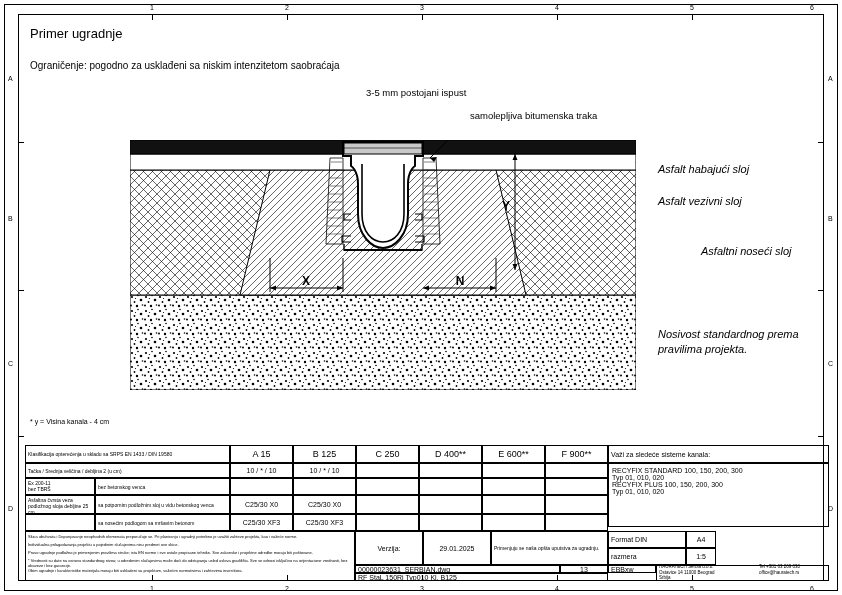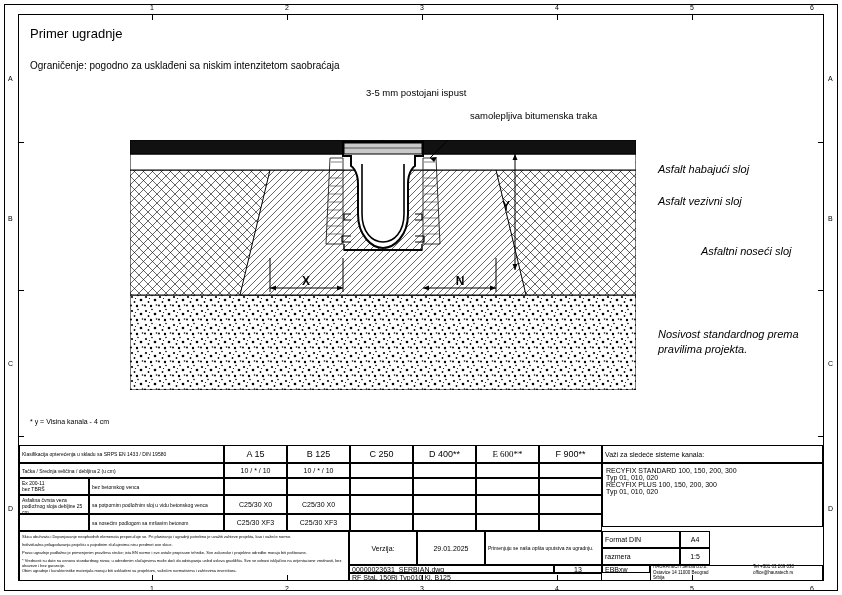--- a/index.html
+++ b/index.html
@@ -19,21 +19,21 @@
   .t3{position:absolute;left:30px;top:60px;font-size:10px;}
 
   
   #sec{position:absolute;left:130px;top:140px;width:506px;height:250px;}
   .lbl{position:absolute;font-size:9.5px;white-space:nowrap;}
 
   
   .callout{position:absolute;font-size:11px;white-space:nowrap;font-style:italic;}
 
   
-  #tbl{position:absolute;left:19px;top:445px;width:804px;height:136px;font-size:5px;}
+  #tbl{position:absolute;left:25px;top:445px;width:804px;height:136px;font-size:5px;}
   #tbl .cell{position:absolute;box-sizing:border-box;border:1px solid #000;overflow:hidden;}
   #tbl .c{display:flex;align-items:center;justify-content:center;text-align:center;}
   #tbl .l{display:flex;align-items:center;padding-left:2px;}
   .big{font-size:9px;}
   .med{font-size:7px;}
   .sm{font-size:5px;line-height:6px;}
   .tiny{font-size:4px;line-height:5px;}
   .hauraton-sub{font-size:4.5px;line-height:5.5px;}
   .footnote{position:absolute;left:30px;top:418px;font-size:7px;}
 </style>
@@ -211,21 +211,21 @@
 
   <div class="footnote">* y = Visina kanala - 4 cm</div>
 
   <div id="tbl">
 
     <div class="cell l" style="left:0;top:0;width:205px;height:18px;">Klasifikacija opterećenja u skladu sa SRPS EN 1433 / DIN 19580</div>
     <div class="cell c big" style="left:205px;top:0;width:63px;height:18px;">A 15</div>
     <div class="cell c big" style="left:268px;top:0;width:63px;height:18px;">B 125</div>
     <div class="cell c big" style="left:331px;top:0;width:63px;height:18px;">C 250</div>
     <div class="cell c big" style="left:394px;top:0;width:63px;height:18px;">D 400**</div>
-    <div class="cell c big" style="left:457px;top:0;width:63px;height:18px;font-family:Liberation Serif, serif;">E 600**</div>
+    <div class="cell c big" style="left:457px;top:0;width:63px;height:18px;">E 600**</div>
     <div class="cell c big" style="left:520px;top:0;width:63px;height:18px;">F 900**</div>
 
     <div class="cell l med" style="left:583px;top:0;width:221px;height:18px;">Važi za sledeće sisteme kanala:</div>
     <div class="cell" style="left:583px;top:18px;width:221px;height:64px;padding:3px 0 0 3px;">
       <div class="med">RECYFIX STANDARD 100, 150, 200, 300</div>
       <div class="med">Typ 01, 010, 020</div>
       <div class="med">RECYFIX PLUS 100, 150, 200, 300</div>
       <div class="med">Typ 01, 010, 020</div>
     </div>
 

